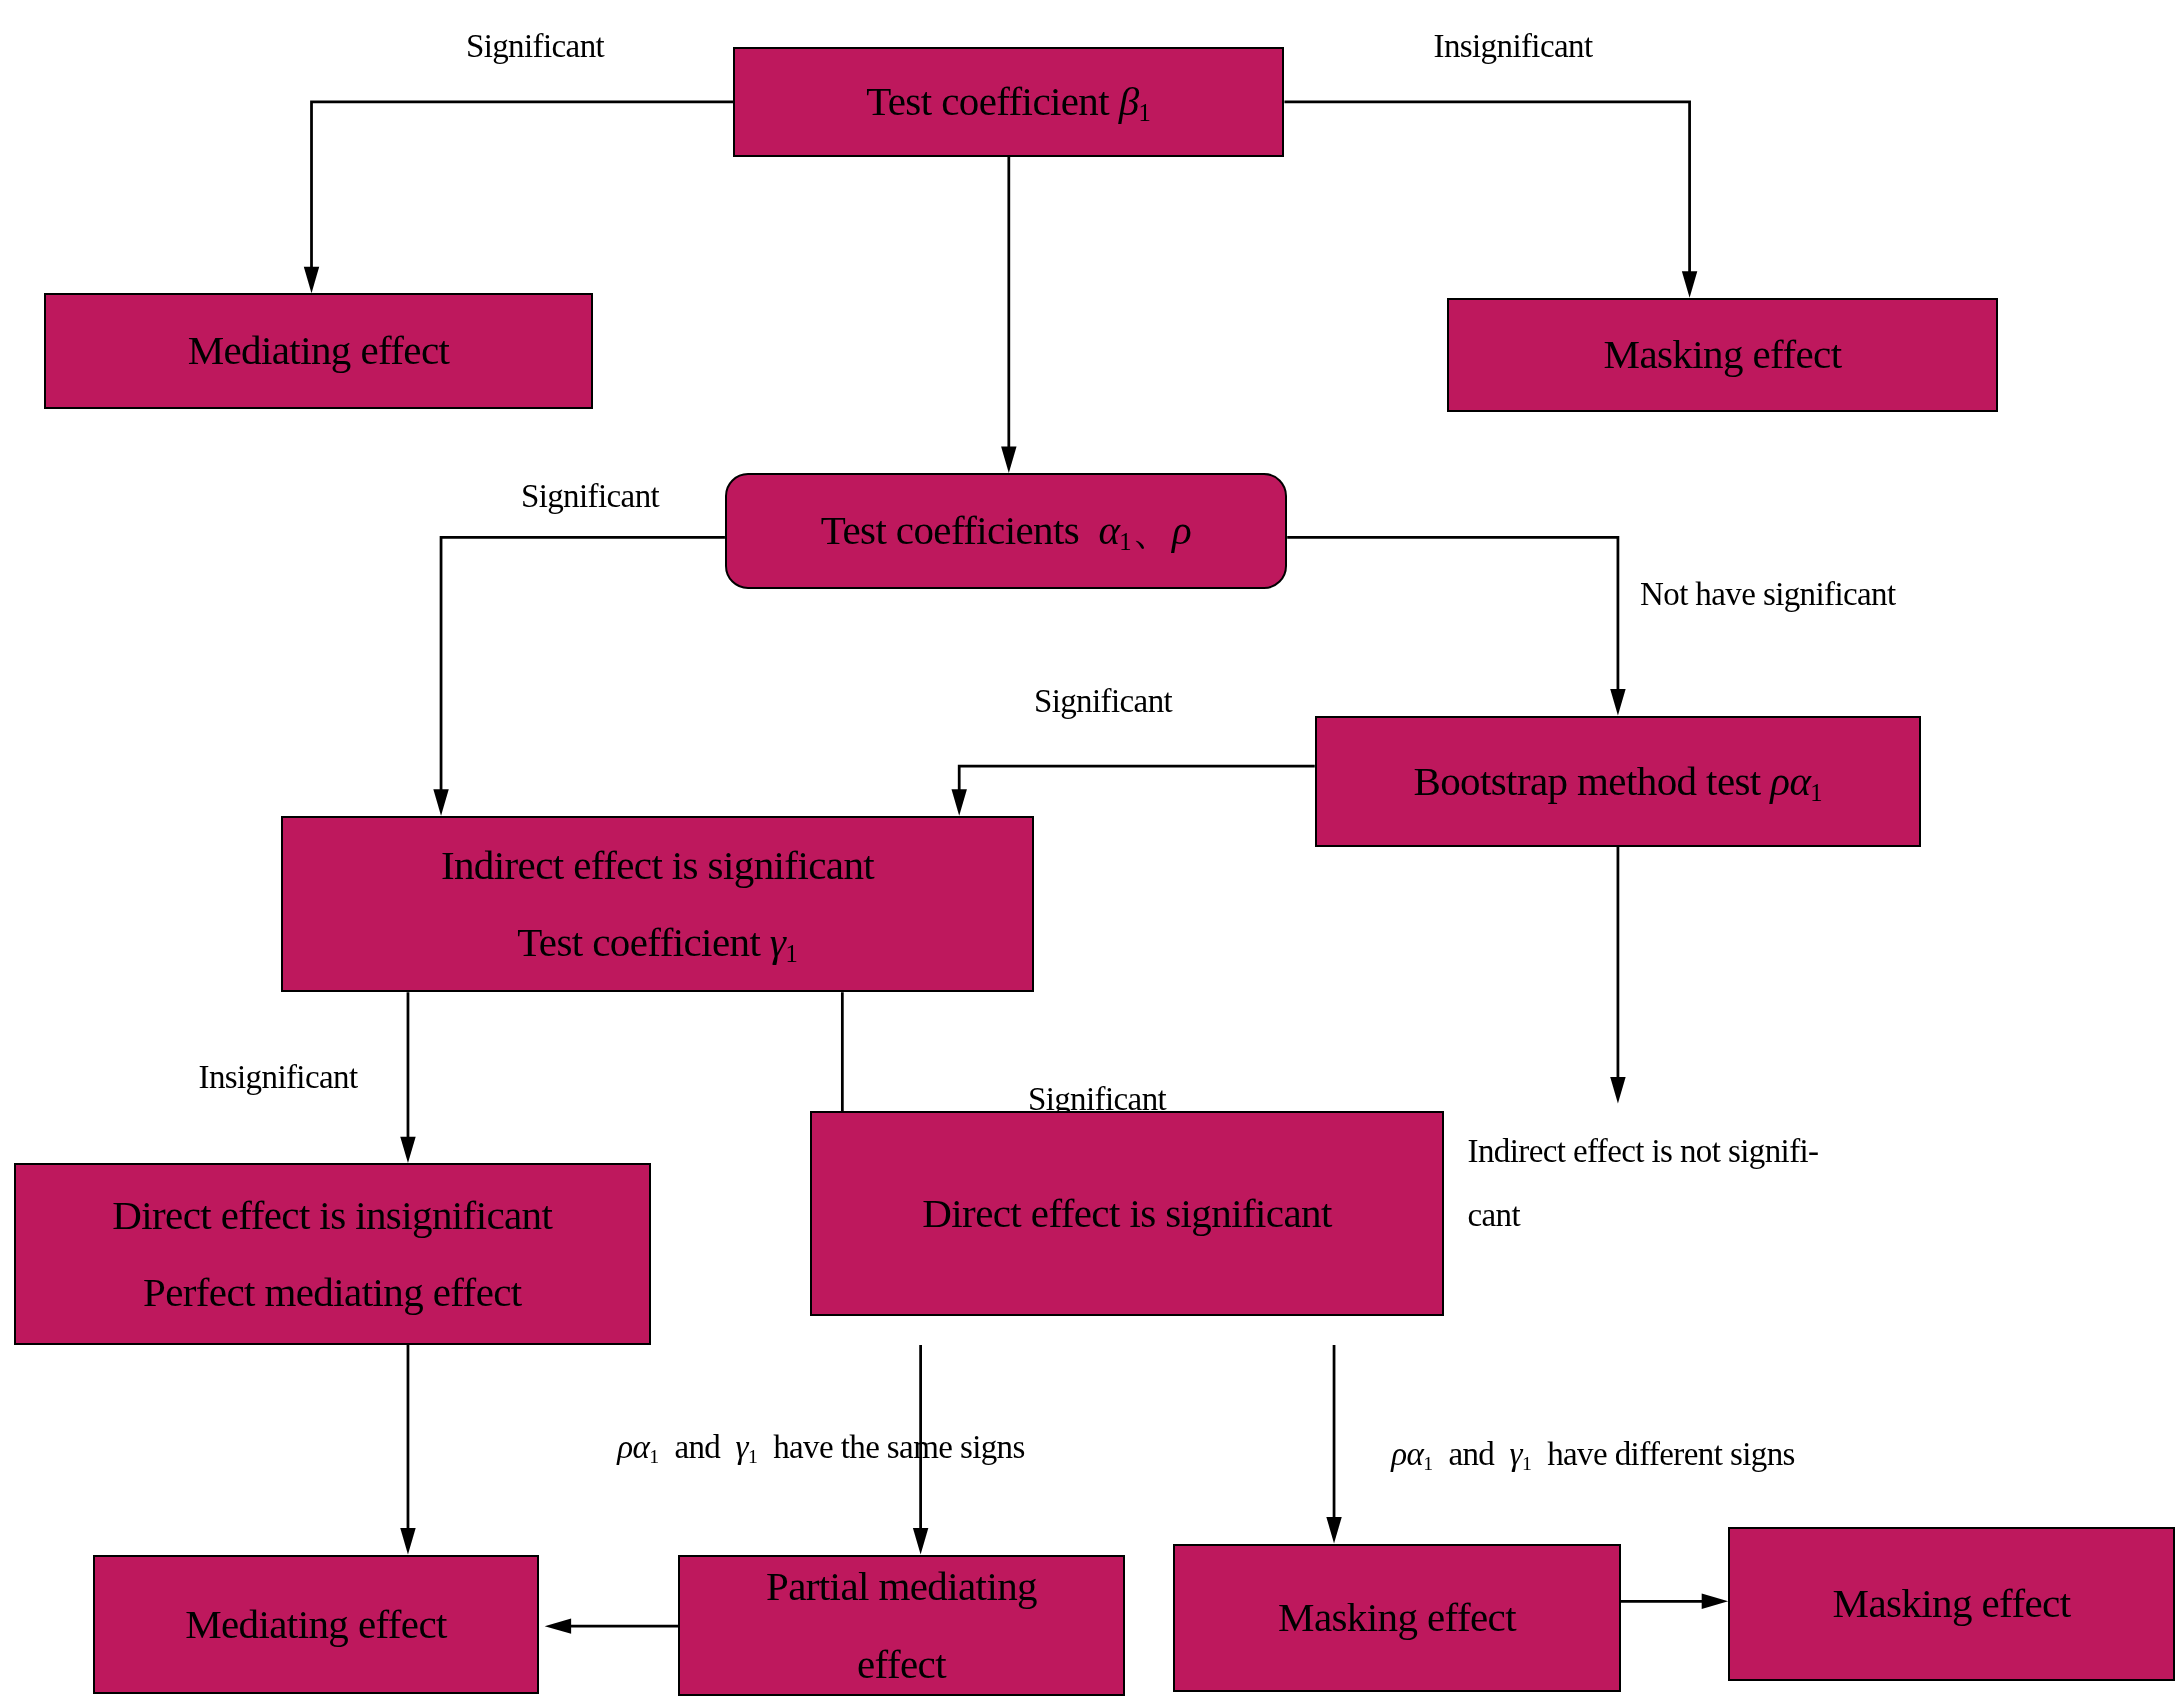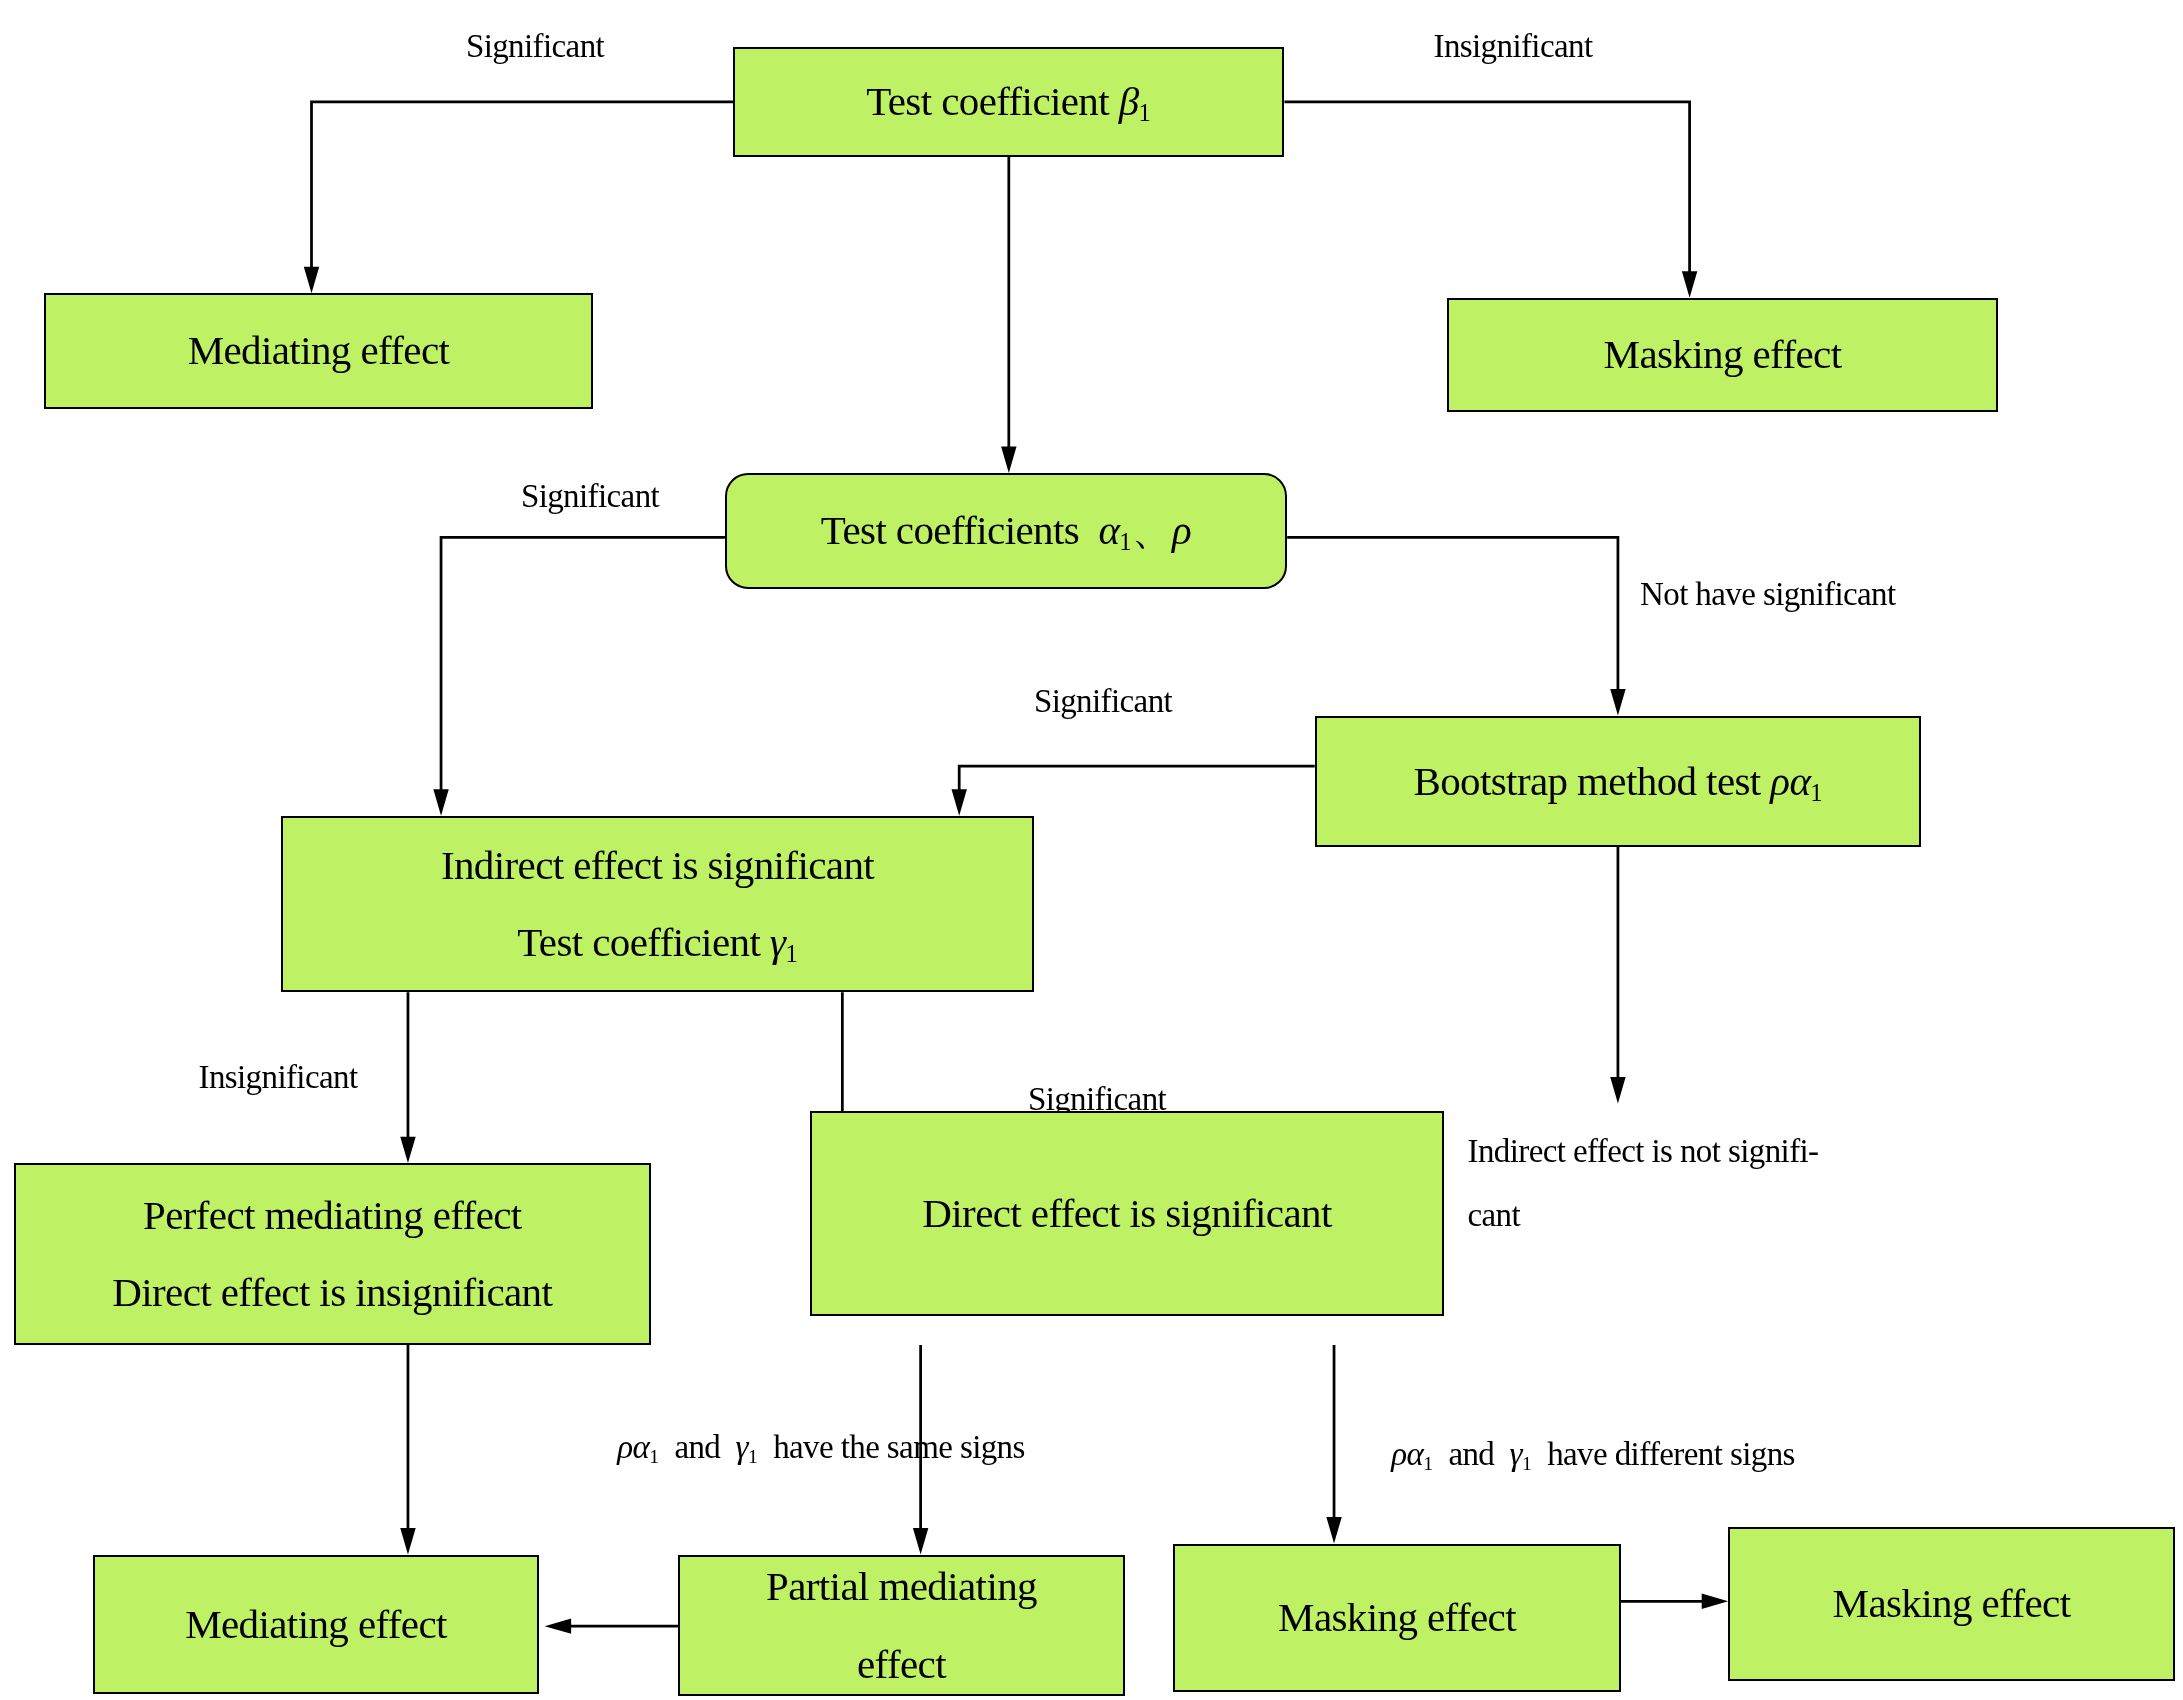--- a/index.html
+++ b/index.html
@@ -9,21 +9,21 @@
     background:#ffffff;
     color:#000;
     font-family:"Liberation Serif","DejaVu Serif",serif;
     overflow:hidden;
   }
   .lines{position:absolute;left:0;top:0;z-index:1;}
   .box{
     position:absolute;
     z-index:3;
     border:2.2px solid #000;
-    background:#bef264;
+    background:#be185d;
     box-sizing:border-box;
     display:flex;flex-direction:column;
     align-items:center;justify-content:center;
     text-align:center;
     font-size:41px;line-height:1.05;
     letter-spacing:-0.6px;
     gap:34px;
     white-space:nowrap;
   }
   .lbl{
@@ -121,22 +121,22 @@
   <div class="box" id="b-bootstrap">
     <div><span>Bootstrap method test </span><span class="it">ρα</span><span class="sb">1</span></div>
   </div>
 
   <div class="box" id="b-indirect-sig">
     <div><span>Indirect effect is significant</span></div>
     <div><span>Test coefficient </span><span class="it">γ</span><span class="sb">1</span></div>
   </div>
 
   <div class="box" id="b-direct-insig">
+    <div><span>Direct effect is insignificant</span></div>
     <div><span>Perfect mediating effect</span></div>
-    <div><span>Direct effect is insignificant</span></div>
   </div>
 
   <div class="box" id="b-direct-sig">
     <div><span>Direct effect is significant</span></div>
   </div>
 
   <div class="box" id="b-mediating-bot">
     <div><span>Mediating effect</span></div>
   </div>
 

